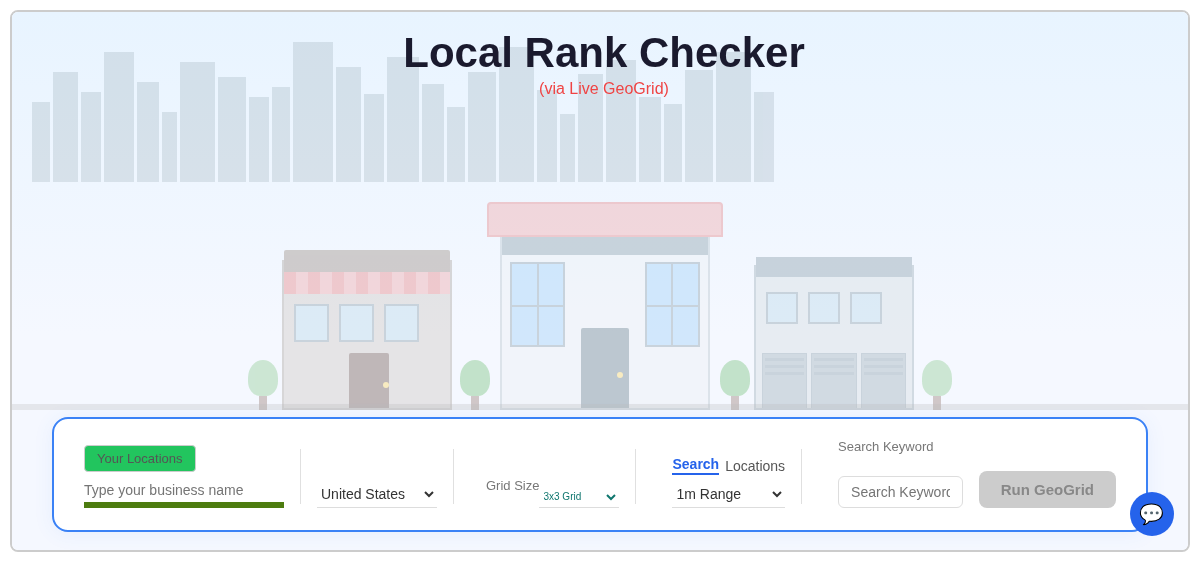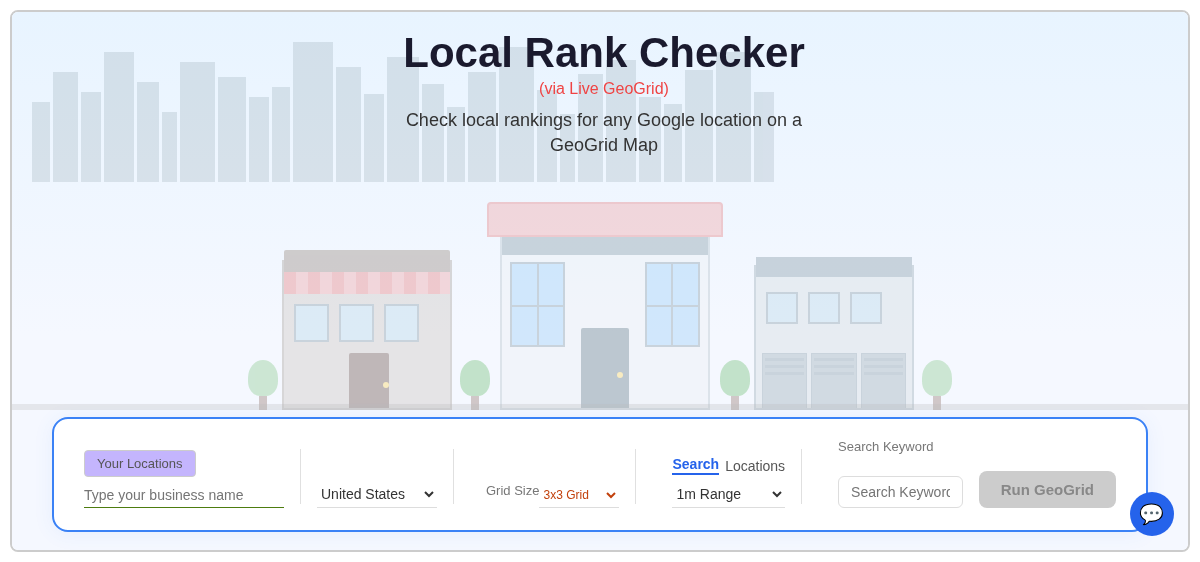--- a/index.html
+++ b/index.html
@@ -167,37 +167,37 @@
 
     .tab-btn {
       padding: 5px 12px;
       font-size: 13px;
       cursor: pointer;
       border-radius: 4px;
       font-weight: 500;
     }
 
     .tab-your {
-      background: #c4b5fd;
+      background: #22c55e;
       color: #555;
       border: 1px solid #ccc;
     }
 
     .tab-public {
       color: #2563eb;
       border: none;
       background: transparent;
       border-bottom: 2px solid #2563eb;
       padding-bottom: 3px;
     }
 
     .business-input {
       width: 100%;
       border: none;
-      border-bottom: 1px solid #4d7c0f;
+      border-bottom: 6px solid #4d7c0f;
       outline: none;
       font-size: 14px;
       color: #14532d;
       padding: 4px 0;
       background: transparent;
     }
 
     
     .section-divider {
       width: 1px;
@@ -238,26 +238,27 @@
     .section-label {
       font-size: 13px;
       color: #777;
       font-weight: 500;
     }
 
     .grid-select {
       border: none;
       border-bottom: 1px solid #ddd;
       outline: none;
-      font-size: 12px;
-      color: #c2410c;
+      font-size: 10px;
+      color: #0f766e;
       background: transparent;
       padding: 4px 0;
       cursor: pointer;
       min-width: 80px;
+      margin-top: 8px;
     }
 
     
     .unit-section {
       display: flex;
       flex-direction: column;
       gap: 6px;
       margin-left: 20px;
     }
 
@@ -471,21 +472,20 @@
         </div>
       </div>
     </div>
 
     <div style="position:absolute;bottom:140px;left:0;right:0;height:6px;background:#bdbdbd;opacity:0.3;"></div>
   </div>
 
   <div class="header-area">
     <h1 class="main-title">Local Rank Checker</h1>
     <p class="subtitle">(via Live GeoGrid)</p>
-    <p class="description">Check local rankings for any Google location on a<br>GeoGrid Map</p>
   </div>
 
   <div class="form-panel">
     <div class="form-inner">
 
       <div class="location-section">
         <div class="tab-row">
           <button class="tab-btn tab-your">Your Locations</button>
         </div>
         <input type="text" class="business-input" placeholder="Type your business name" style="">

